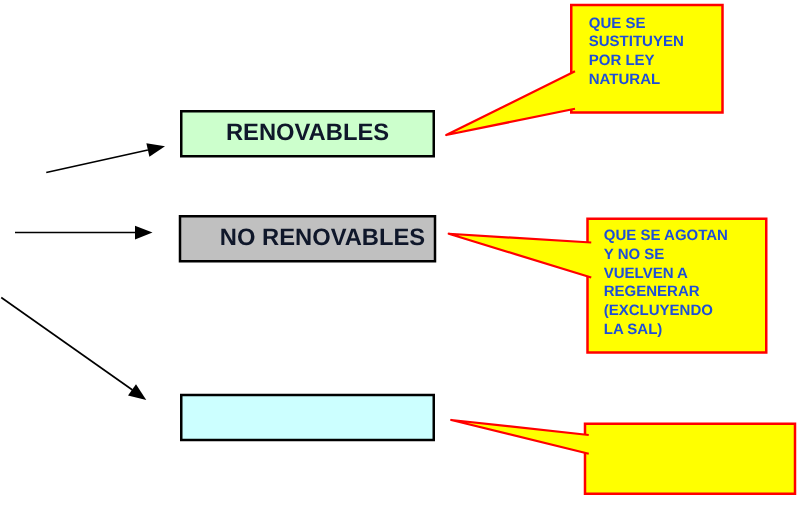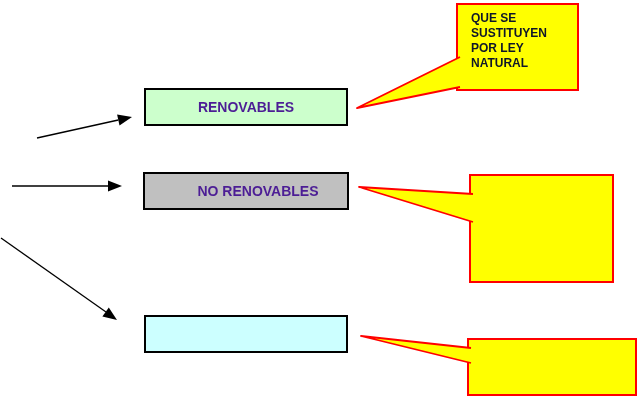--- a/index.html
+++ b/index.html
@@ -38,36 +38,36 @@
     stroke-width: 2;
   }
   .callout-tail {
     stroke: #ff0000;
     stroke-width: 1.8;
     stroke-linejoin: round;
   }
   .box-label {
     position: absolute;
     font-weight: bold;
-    font-size: 14px;
+    font-size: 19px;
     line-height: 36px;
     text-align: center;
-    color: #4c1d95;
+    color: #0f172a;
     letter-spacing: 0px;
     white-space: nowrap;
   }
   .box-label.b1 { left: 145px; top: 89px;  width: 202px; }
   .box-label.b2 { left: 144px; top: 173px; width: 228px; }
   .box-label.b3 { left: 145px; top: 316px; width: 202px; }
   .callout-text {
     position: absolute;
     font-weight: bold;
     font-size: 12px;
     line-height: 15px;
-    color: #0f172a;
+    color: #1d4ed8;
     white-space: pre-line;
   }
   .callout-text.c1 { left: 471px; top: 11px;  width: 104px; }
   .callout-text.c2 { left: 483px; top: 181px; width: 128px; }
   .callout-text.c3 { left: 483px; top: 344px; width: 150px; }
 </style>
 </head>
 <body>
 
 <div class="canvas">
@@ -105,14 +105,20 @@
     </g>
   </svg>
 
   <div class="box-label b1">RENOVABLES</div>
   <div class="box-label b2">NO RENOVABLES</div>
 
   <div class="callout-text c1">QUE SE
 SUSTITUYEN
 POR LEY
 NATURAL</div>
+  <div class="callout-text c2">QUE SE AGOTAN
+Y NO SE
+VUELVEN A
+REGENERAR
+(EXCLUYENDO
+LA SAL)</div>
 
 </div>
 
 </body></html>

